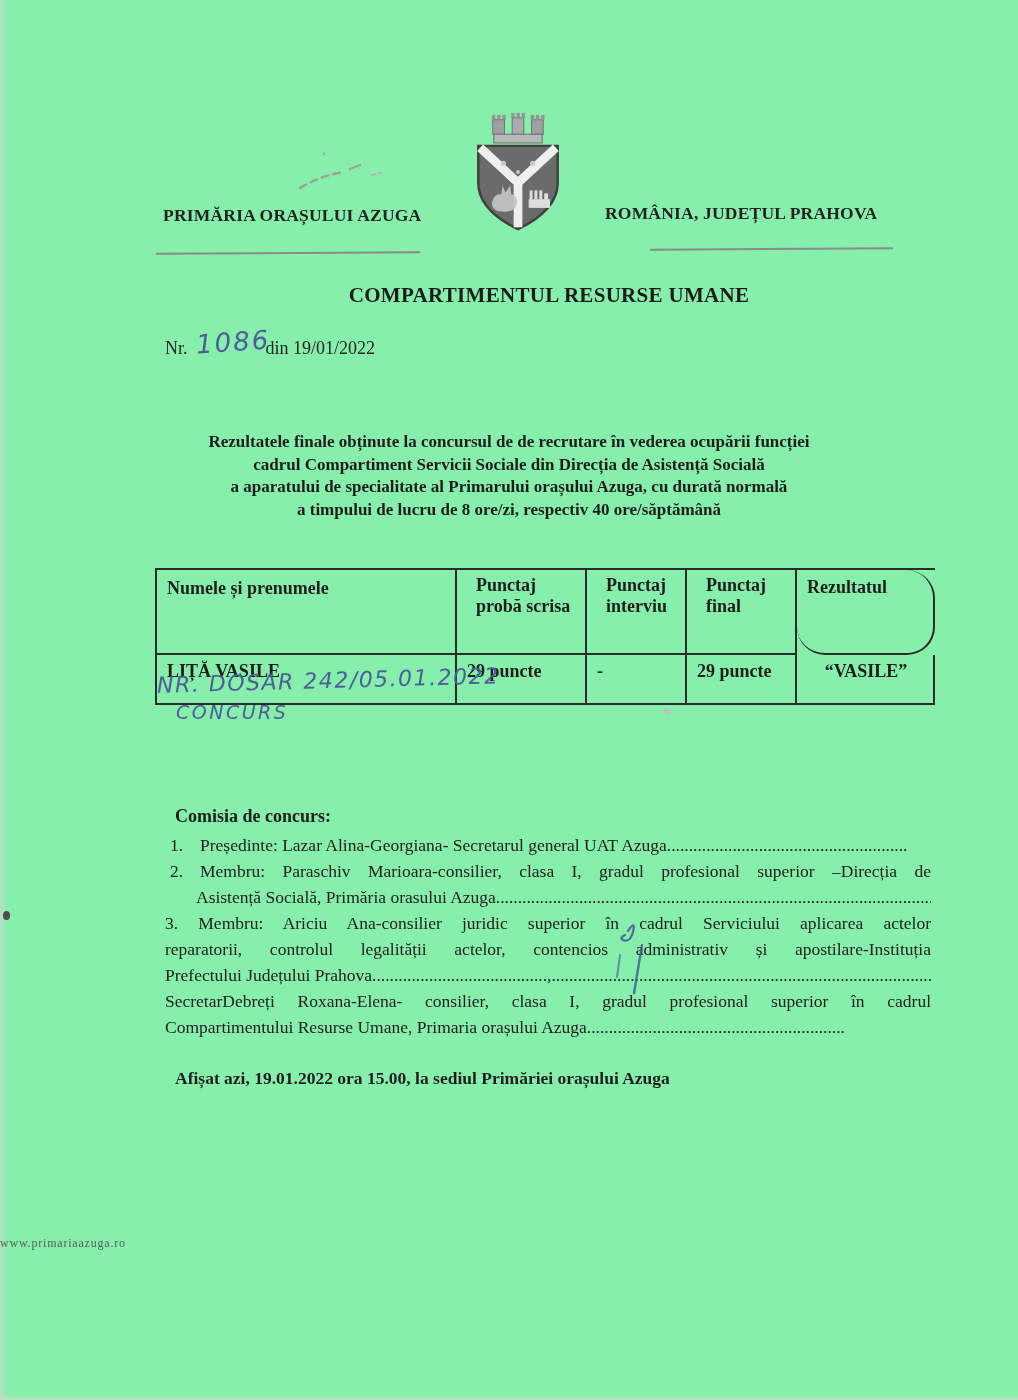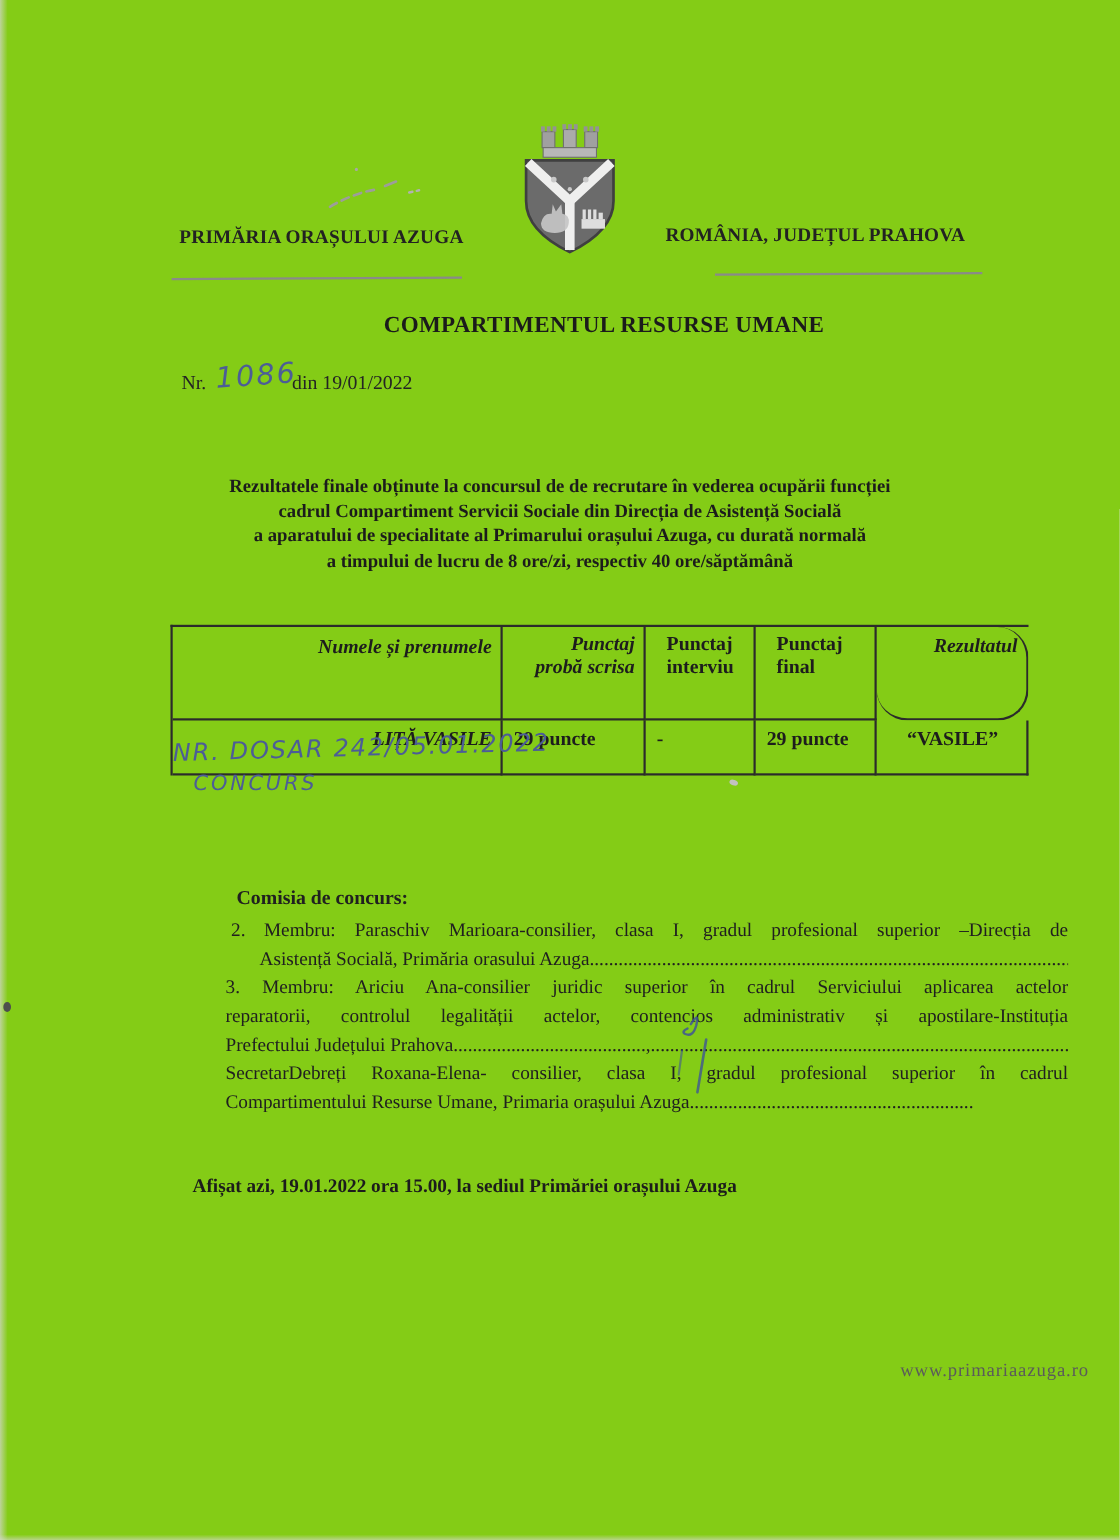--- a/index.html
+++ b/index.html
@@ -1,18 +1,18 @@
 <!DOCTYPE html>
 <html><head>
 <meta charset="utf-8">
 <style>
   html,body { margin:0; padding:0; background:#e9e9e7; }
   .page {
     position:relative; width:1018px; height:1400px; margin:0 auto;
-    background:#84cc16; overflow:hidden;
+    background:#86efac; overflow:hidden;
     font-family:"Liberation Serif", serif; color:#1d1d1d;
   }
   .page::before { 
     content:""; position:absolute; left:0; top:0; bottom:0; width:7px;
     background:linear-gradient(to right,#d6d6d2,rgba(255,255,255,0)); opacity:.7;
   }
   .page::after { 
     content:""; position:absolute; left:0; right:0; bottom:0; height:5px;
     background:linear-gradient(to top,#d9d9d5,rgba(255,255,255,0)); opacity:.6;
   }
@@ -29,42 +29,42 @@
 
   
   .subject { width:760px; text-align:center; font-weight:bold; font-size:17px; line-height:22.6px; color:#1c1c1c; }
 
   
   .rtable { display:grid; grid-template-columns:300px 130px 100px 110px 138px;
             border-left:2px solid #2b2b2b; border-top:2px solid #2b2b2b; width:778px; }
   .rtable .cell { border-right:2px solid #2b2b2b; border-bottom:2px solid #2b2b2b;
                   font-size:18px; font-weight:bold; padding:5px 8px 8px 10px; background:transparent; }
   .rtable .hdr { min-height:67px; }
-  .hdr.c-center, .val.c-center { text-align:right;font-style:italic; }
+  .hdr.c-center, .val.c-center { text-align:left; }
   .rtable .hdr-narrow { padding-left:19px; line-height:21px; }
   .rtable .val { min-height:34px; padding-top:6px; }
   .val-result { font-weight:normal; font-size:16.5px; text-align:center; padding-top:4px; }
 
   
   .hand { font-family:"DejaVu Sans", sans-serif; font-style:italic; color:#4c5d97; }
   .hw-nr { font-size:26px; transform:rotate(-4deg); letter-spacing:2px; }
   .hw-dosar { font-size:22px; transform:rotate(-1.6deg); letter-spacing:1.5px; white-space:nowrap; }
   .hw-concurs { font-size:19px; letter-spacing:2.5px; }
 
   
-  .commission { width:766px; font-size:17.5px; line-height:26px; color:#202020;margin-left:40px; }
+  .commission { width:766px; font-size:17.5px; line-height:26px; color:#202020; }
   .commission .c-title { font-weight:bold; font-size:18px; margin-bottom:3px; }
   .li-line { white-space:nowrap; overflow:hidden; }
   .li-num { display:inline-block; width:30px; }
   .indent2 { padding-left:31px; }
   .jline { text-align:justify; text-align-last:justify; overflow:hidden; white-space:nowrap; }
   .lline { white-space:nowrap; overflow:hidden; }
 
   .posted { font-weight:bold; font-size:17.5px; color:#1c1c1c; }
-  .footer-url { width:990px; text-align:right; font-size:17px; color:#5b5b5b; letter-spacing:.8px; }
+  .footer-url { width:990px; text-align:left; font-size:12px; color:#5b5b5b; letter-spacing:.8px; }
 
   .speck1 { left:3px; top:911px; width:7px; height:9px; background:#4d4d4d; border-radius:50%; }
   .speck2 { left:663px; top:709px; width:8px; height:5px; background:#c2c2c0; border-radius:50%; transform:rotate(18deg); }
 </style>
 </head>
 <body>
 
 <div class="page">
 
   <svg class="abs" style="left:288px; top:150px;" width="130" height="50" viewBox="0 0 130 50">
@@ -144,20 +144,23 @@
     <div class="cell val">-</div>
     <div class="cell val">29 puncte</div>
     <div class="cell val val-result">“VASILE”</div>
   </div>
 
   <div class="abs hand hw-dosar" style="left:157px; top:668px;">NR. DOSAR 242/05.01.2022</div>
   <div class="abs hand hw-concurs" style="left:176px; top:701px;">CONCURS</div>
 
   <div class="abs commission" style="left:165px; top:803px;">
     <div class="c-title" style="padding-left:10px;">Comisia de concurs:</div>
+    <div class="li-line">
+      <span class="li-num" style="padding-left:5px;">1.</span><span>Președinte: Lazar Alina-Georgiana- Secretarul general UAT Azuga.......................................................</span>
+    </div>
     <div class="jline">
       <span class="li-num" style="padding-left:5px;">2.</span><span>Membru: Paraschiv Marioara-consilier, clasa I, gradul profesional superior –Direcția de</span>
     </div>
     <div class="lline indent2">Asistență Socială, Primăria orasului Azuga...............................................................................................................</div>
     <div class="jline">3. Membru: Ariciu Ana-consilier juridic superior în cadrul Serviciului aplicarea actelor</div>
     <div class="jline">reparatorii, controlul legalității actelor, contencios administrativ și apostilare-Instituția</div>
     <div class="jline">Prefectului Județului Prahova........................................,.........................................................................................</div>
     <div class="jline">SecretarDebreți Roxana-Elena- consilier, clasa I, gradul profesional superior în cadrul</div>
     <div class="lline">Compartimentului Resurse Umane, Primaria orașului Azuga...........................................................</div>
   </div>

